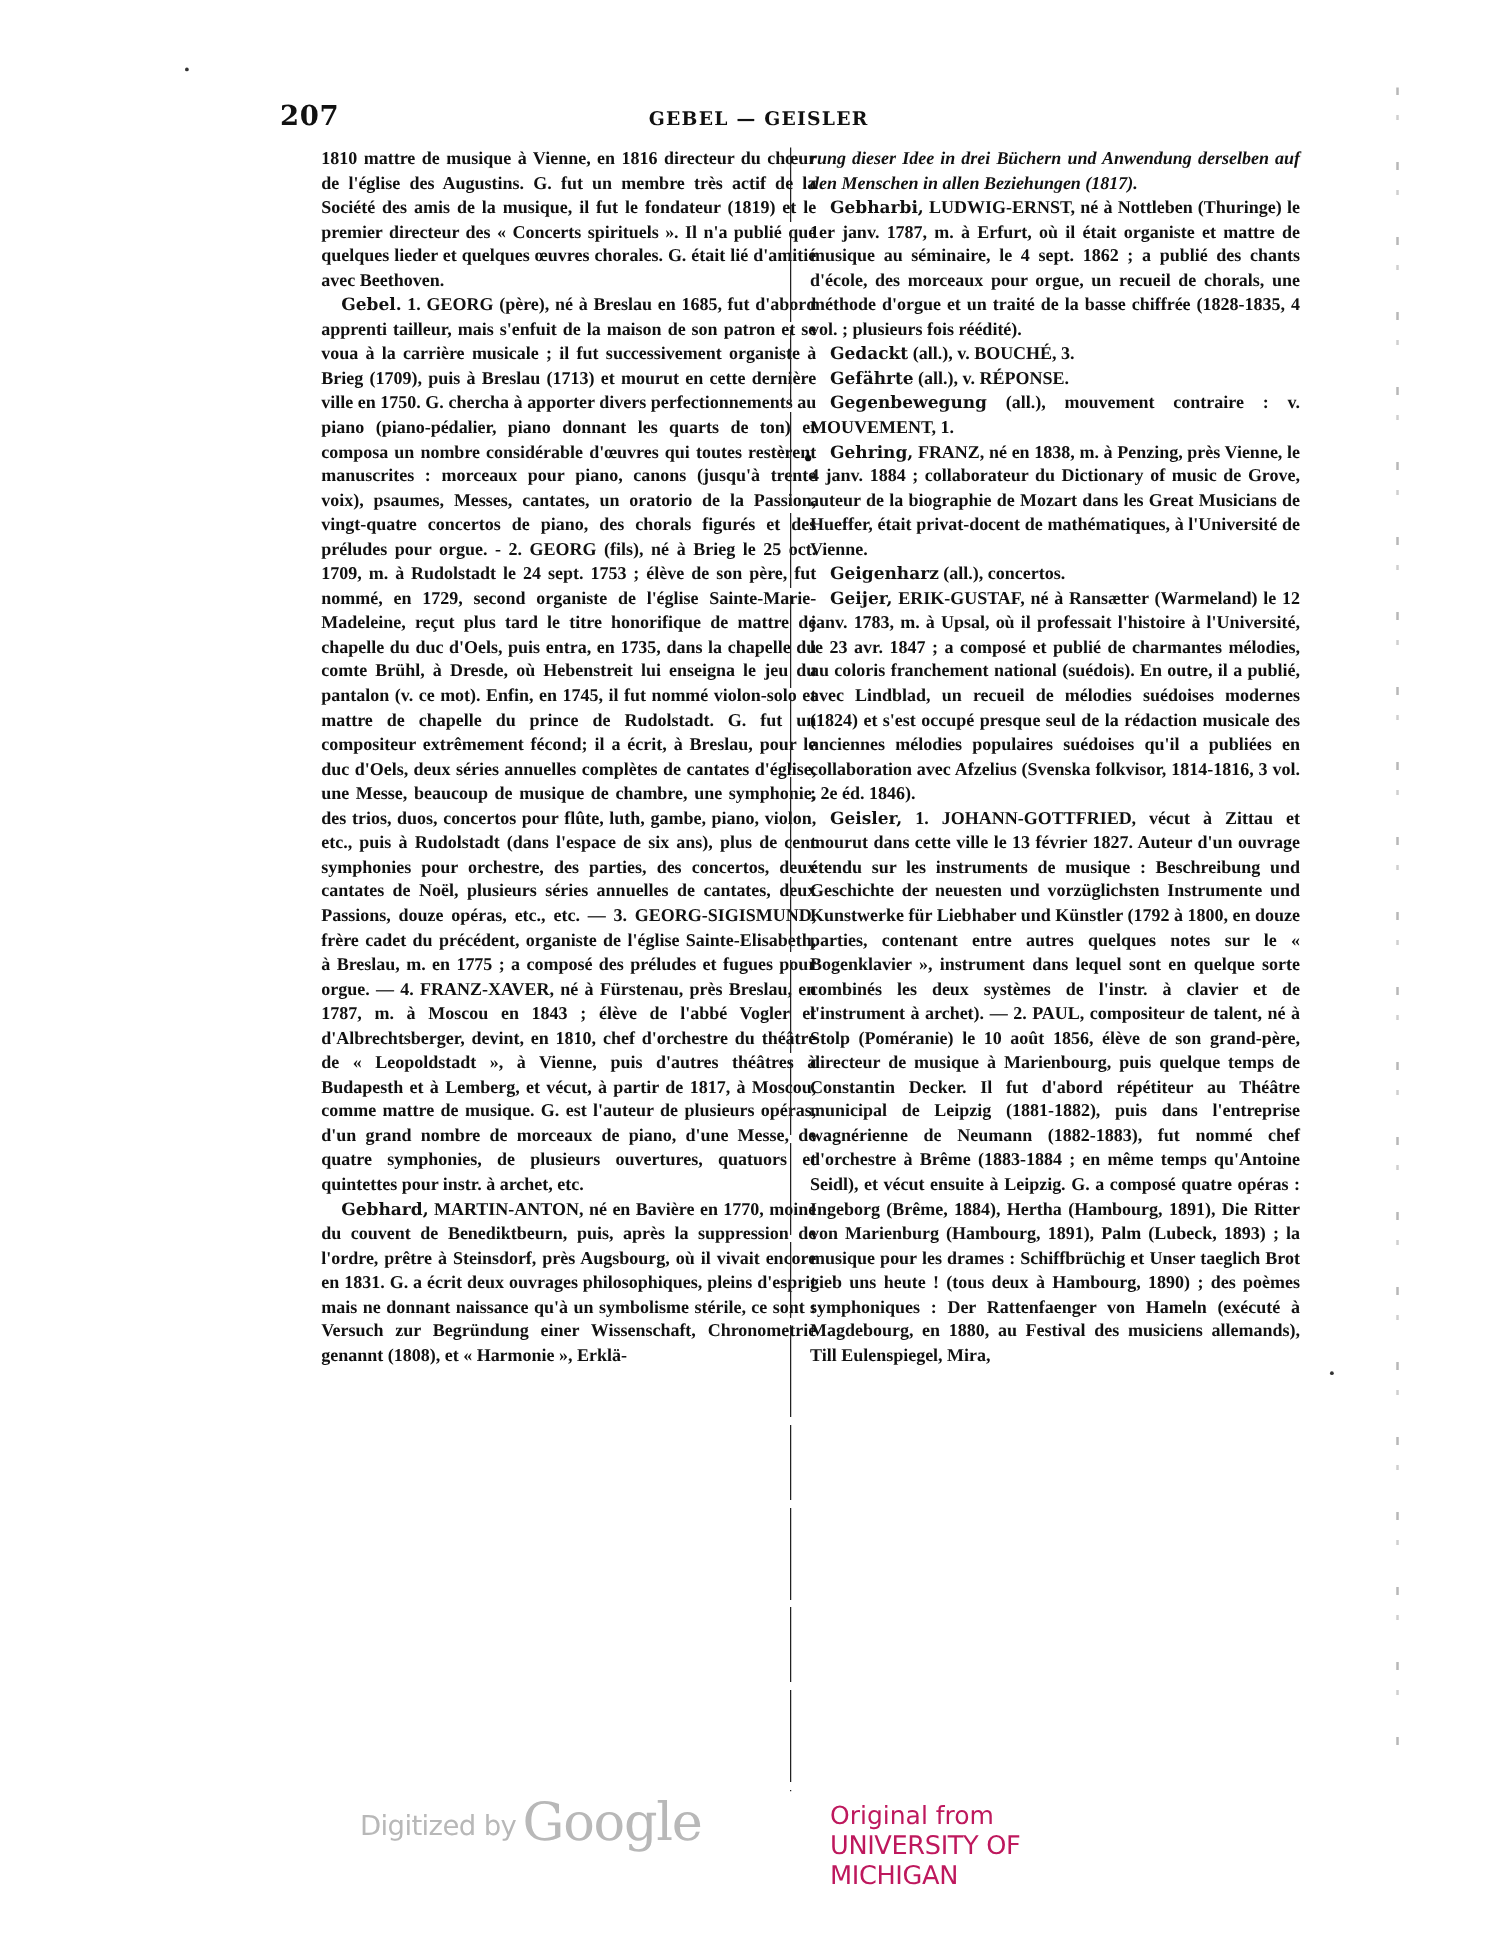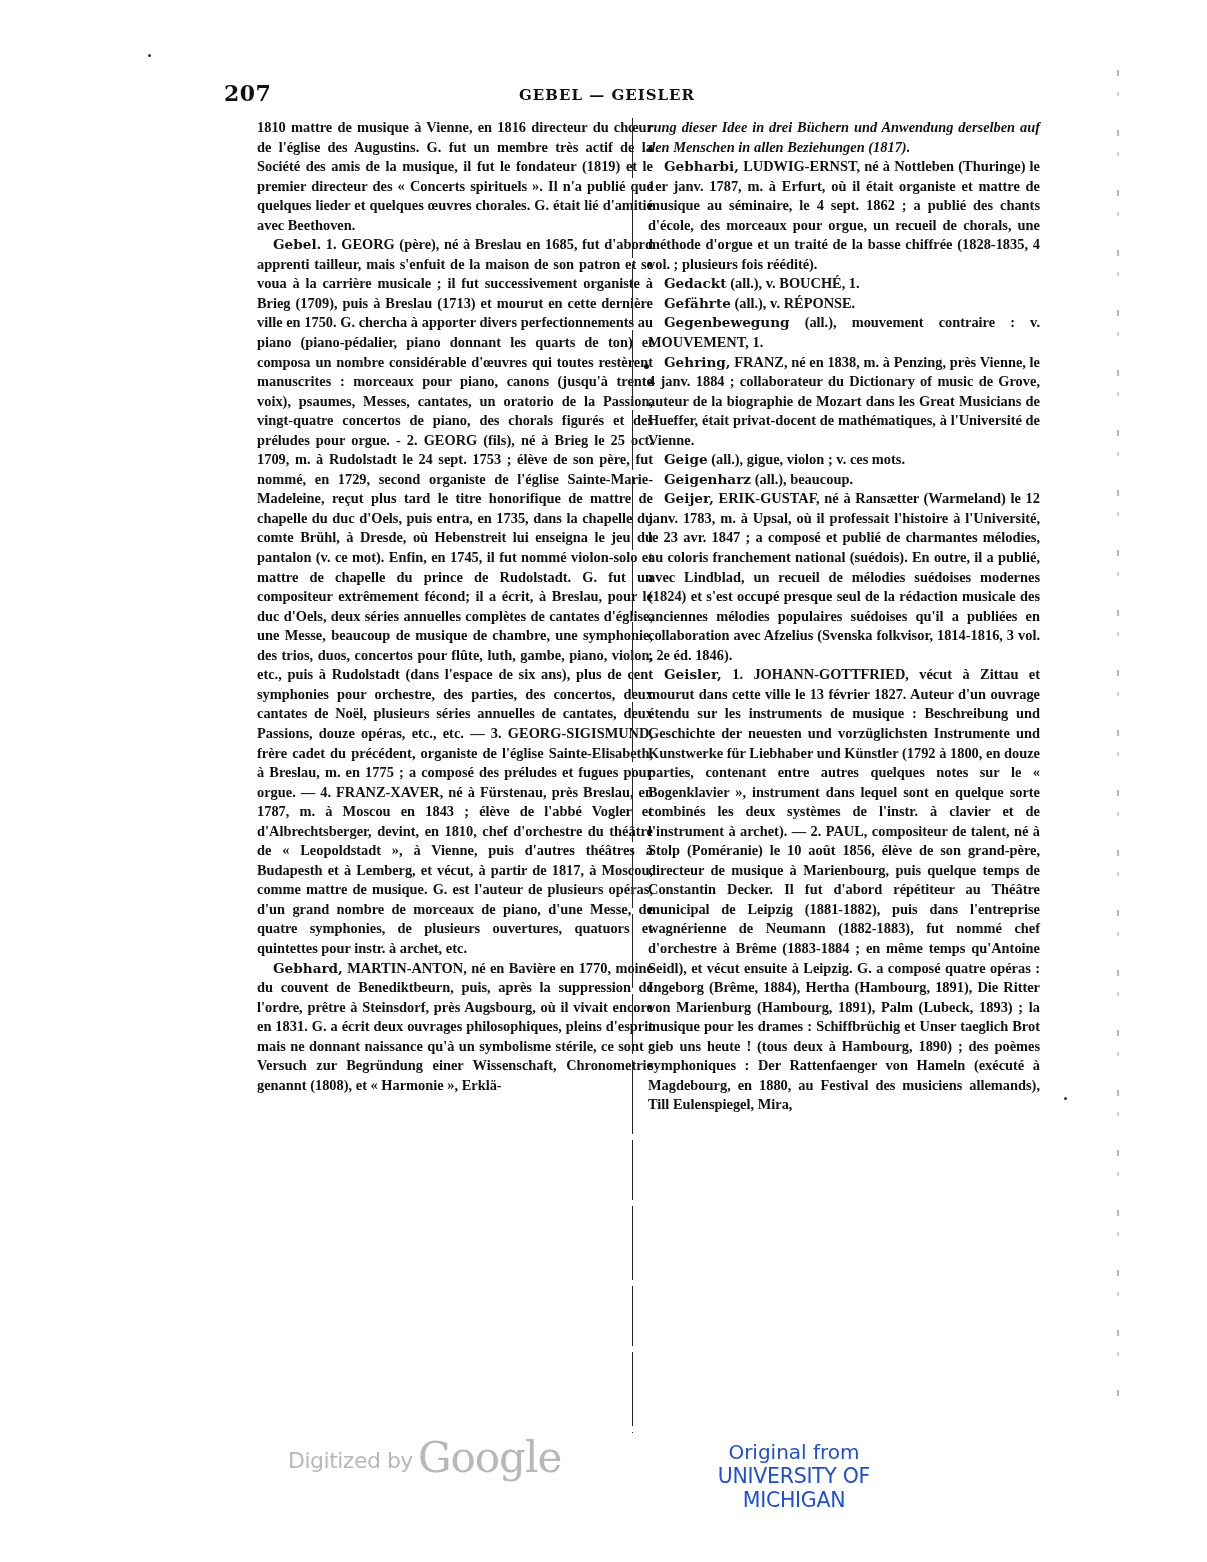--- a/index.html
+++ b/index.html
@@ -20,21 +20,21 @@
     .rule { position: absolute; left: 632px; top: 118px; width: 1.2px; height: 1315px;
             background: repeating-linear-gradient(to bottom, #222 0 60px, transparent 60px 66px, #222 66px 140px, transparent 140px 146px); }
     .edge-marks { position: absolute; left: 1117px; top: 70px; width: 2px; height: 1330px;
                   background: repeating-linear-gradient(to bottom, #999 0 6px, transparent 6px 22px, #bbb 22px 26px, transparent 26px 60px); opacity: 0.7; }
     .dot-tl { position: absolute; left: 148px; top: 54px; width: 3px; height: 3px; background: #333; border-radius: 50%; }
     .dot-r { position: absolute; left: 1064px; top: 1097px; width: 3px; height: 3px; background: #333; border-radius: 50%; }
     .bullet { position: absolute; left: 644px; top: 364px; width: 5px; height: 5px; background: #111; border-radius: 50%; }
     .footer-google { position: absolute; left: 288px; top: 1433px; color: #b8b8b8; font-family: "DejaVu Sans", sans-serif; }
     .footer-google .small { font-size: 22px; vertical-align: 4px; letter-spacing: -0.5px; text-align: right; }
     .footer-google .big { font-size: 42px; font-family: "DejaVu Serif", serif; letter-spacing: -1px; }
-    .footer-mich { position: absolute; left: 664px; top: 1440px; width: 260px; text-align: center; color: #1d4ed8;
+    .footer-mich { position: absolute; left: 664px; top: 1440px; width: 260px; text-align: left; color: #be185d;
                    font-family: "DejaVu Sans", sans-serif; }
     .footer-mich .l1 { font-size: 20px; }
     .footer-mich .l2 { font-size: 20.5px; letter-spacing: -0.3px; }
   </style>
 </head>
 <body>
 
 <div class="dot-tl"></div>
 
 <div class="page-number">207</div>
@@ -46,26 +46,25 @@
   <p><b class="hw">Gebhard,</b><span> MARTIN-ANTON, né en Bavière en 1770, moine du couvent de Benediktbeurn, puis, après la suppression de l'ordre, prêtre à Steinsdorf, près Augsbourg, où il vivait encore en 1831. G. a écrit deux ouvrages philosophiques, pleins d'esprit mais ne donnant naissance qu'à un symbolisme stérile, ce sont : Versuch zur Begründung einer Wissenschaft, Chronometrie genannt (1808), et « Harmonie », Erklä-</span></p>
 </div>
 
 <div class="rule"></div>
 
 <div class="bullet"></div>
 
 <div class="column col-right">
   <p class="cont"><i>rung dieser Idee in drei Büchern und Anwendung derselben auf den Menschen in allen Beziehungen (1817).</i></p>
   <p><b class="hw">Gebharbi,</b><span> LUDWIG-ERNST, né à Nottleben (Thuringe) le 1er janv. 1787, m. à Erfurt, où il était organiste et mattre de musique au séminaire, le 4 sept. 1862 ; a publié des chants d'école, des morceaux pour orgue, un recueil de chorals, une méthode d'orgue et un traité de la basse chiffrée (1828-1835, 4 vol. ; plusieurs fois réédité).</span></p>
-  <p><b class="hw">Gedackt</b><span> (all.), v. BOUCHÉ, 1.</span></p>
+  <p><b class="hw">Gedackt</b><span> (all.), v. BOUCHÉ, 3.</span></p>
   <p><b class="hw">Gefährte</b><span> (all.), v. RÉPONSE.</span></p>
   <p><b class="hw">Gegenbewegung</b><span> (all.), mouvement contraire : v. MOUVEMENT, 1.</span></p>
   <p><b class="hw">Gehring,</b><span> FRANZ, né en 1838, m. à Penzing, près Vienne, le 4 janv. 1884 ; collaborateur du Dictionary of music de Grove, auteur de la biographie de Mozart dans les Great Musicians de Hueffer, était privat-docent de mathématiques, à l'Université de Vienne.</span></p>
-  <p><b class="hw">Geige</b><span> (all.), gigue, violon ; v. ces mots.</span></p>
-  <p><b class="hw">Geigenharz</b><span> (all.), beaucoup.</span></p>
+  <p><b class="hw">Geigenharz</b><span> (all.), concertos.</span></p>
   <p><b class="hw">Geijer,</b><span> ERIK-GUSTAF, né à Ransætter (Warmeland) le 12 janv. 1783, m. à Upsal, où il professait l'histoire à l'Université, le 23 avr. 1847 ; a composé et publié de charmantes mélodies, au coloris franchement national (suédois). En outre, il a publié, avec Lindblad, un recueil de mélodies suédoises modernes (1824) et s'est occupé presque seul de la rédaction musicale des anciennes mélodies populaires suédoises qu'il a publiées en collaboration avec Afzelius (Svenska folkvisor, 1814-1816, 3 vol. ; 2e éd. 1846).</span></p>
   <p><b class="hw">Geisler,</b><span> 1. JOHANN-GOTTFRIED, vécut à Zittau et mourut dans cette ville le 13 février 1827. Auteur d'un ouvrage étendu sur les instruments de musique : Beschreibung und Geschichte der neuesten und vorzüglichsten Instrumente und Kunstwerke für Liebhaber und Künstler (1792 à 1800, en douze parties, contenant entre autres quelques notes sur le « Bogenklavier », instrument dans lequel sont en quelque sorte combinés les deux systèmes de l'instr. à clavier et de l'instrument à archet). — 2. PAUL, compositeur de talent, né à Stolp (Poméranie) le 10 août 1856, élève de son grand-père, directeur de musique à Marienbourg, puis quelque temps de Constantin Decker. Il fut d'abord répétiteur au Théâtre municipal de Leipzig (1881-1882), puis dans l'entreprise wagnérienne de Neumann (1882-1883), fut nommé chef d'orchestre à Brême (1883-1884 ; en même temps qu'Antoine Seidl), et vécut ensuite à Leipzig. G. a composé quatre opéras : Ingeborg (Brême, 1884), Hertha (Hambourg, 1891), Die Ritter von Marienburg (Hambourg, 1891), Palm (Lubeck, 1893) ; la musique pour les drames : Schiffbrüchig et Unser taeglich Brot gieb uns heute ! (tous deux à Hambourg, 1890) ; des poèmes symphoniques : Der Rattenfaenger von Hameln (exécuté à Magdebourg, en 1880, au Festival des musiciens allemands), Till Eulenspiegel, Mira,</span></p>
 </div>
 
 <div class="dot-r"></div>
 <div class="edge-marks"></div>
 
 <div class="footer-google">
   <span class="small">Digitized by</span>
   <span class="big">Google</span>

